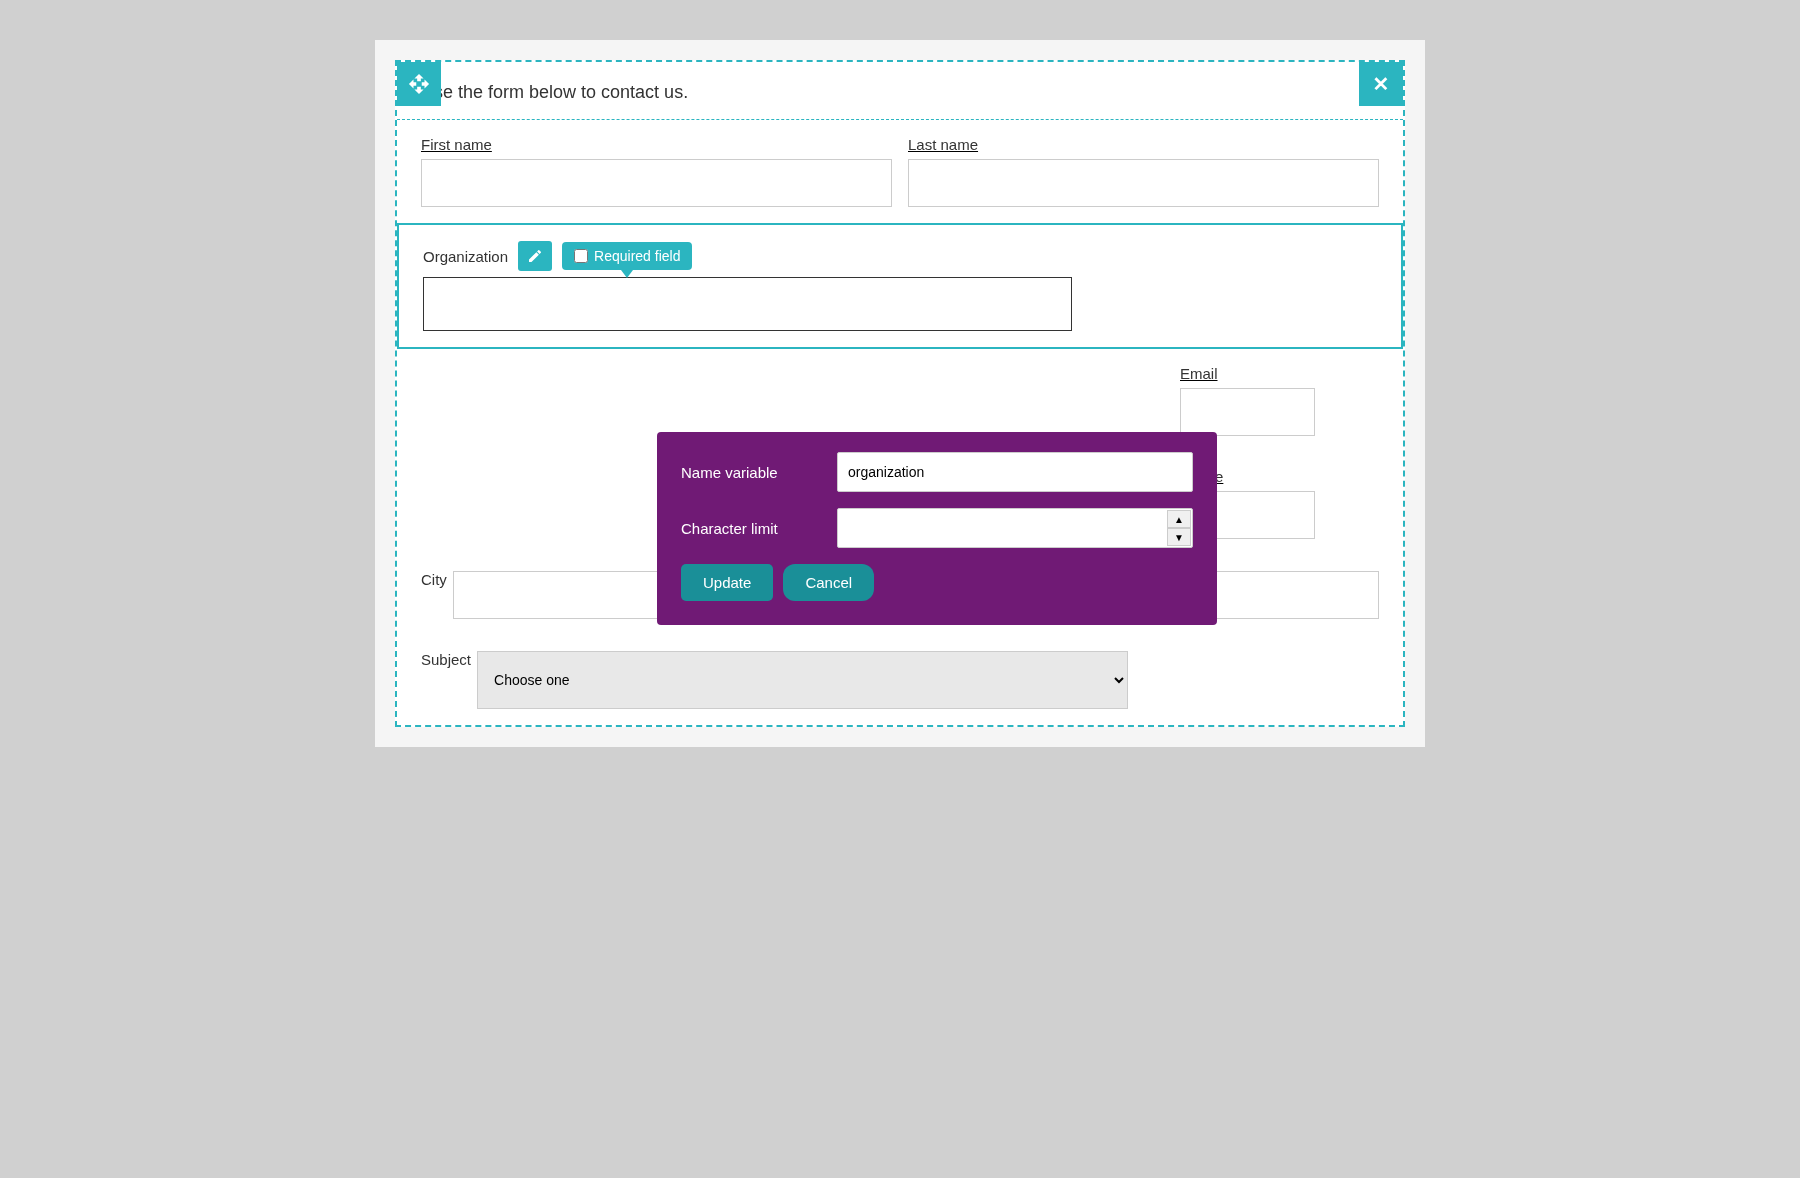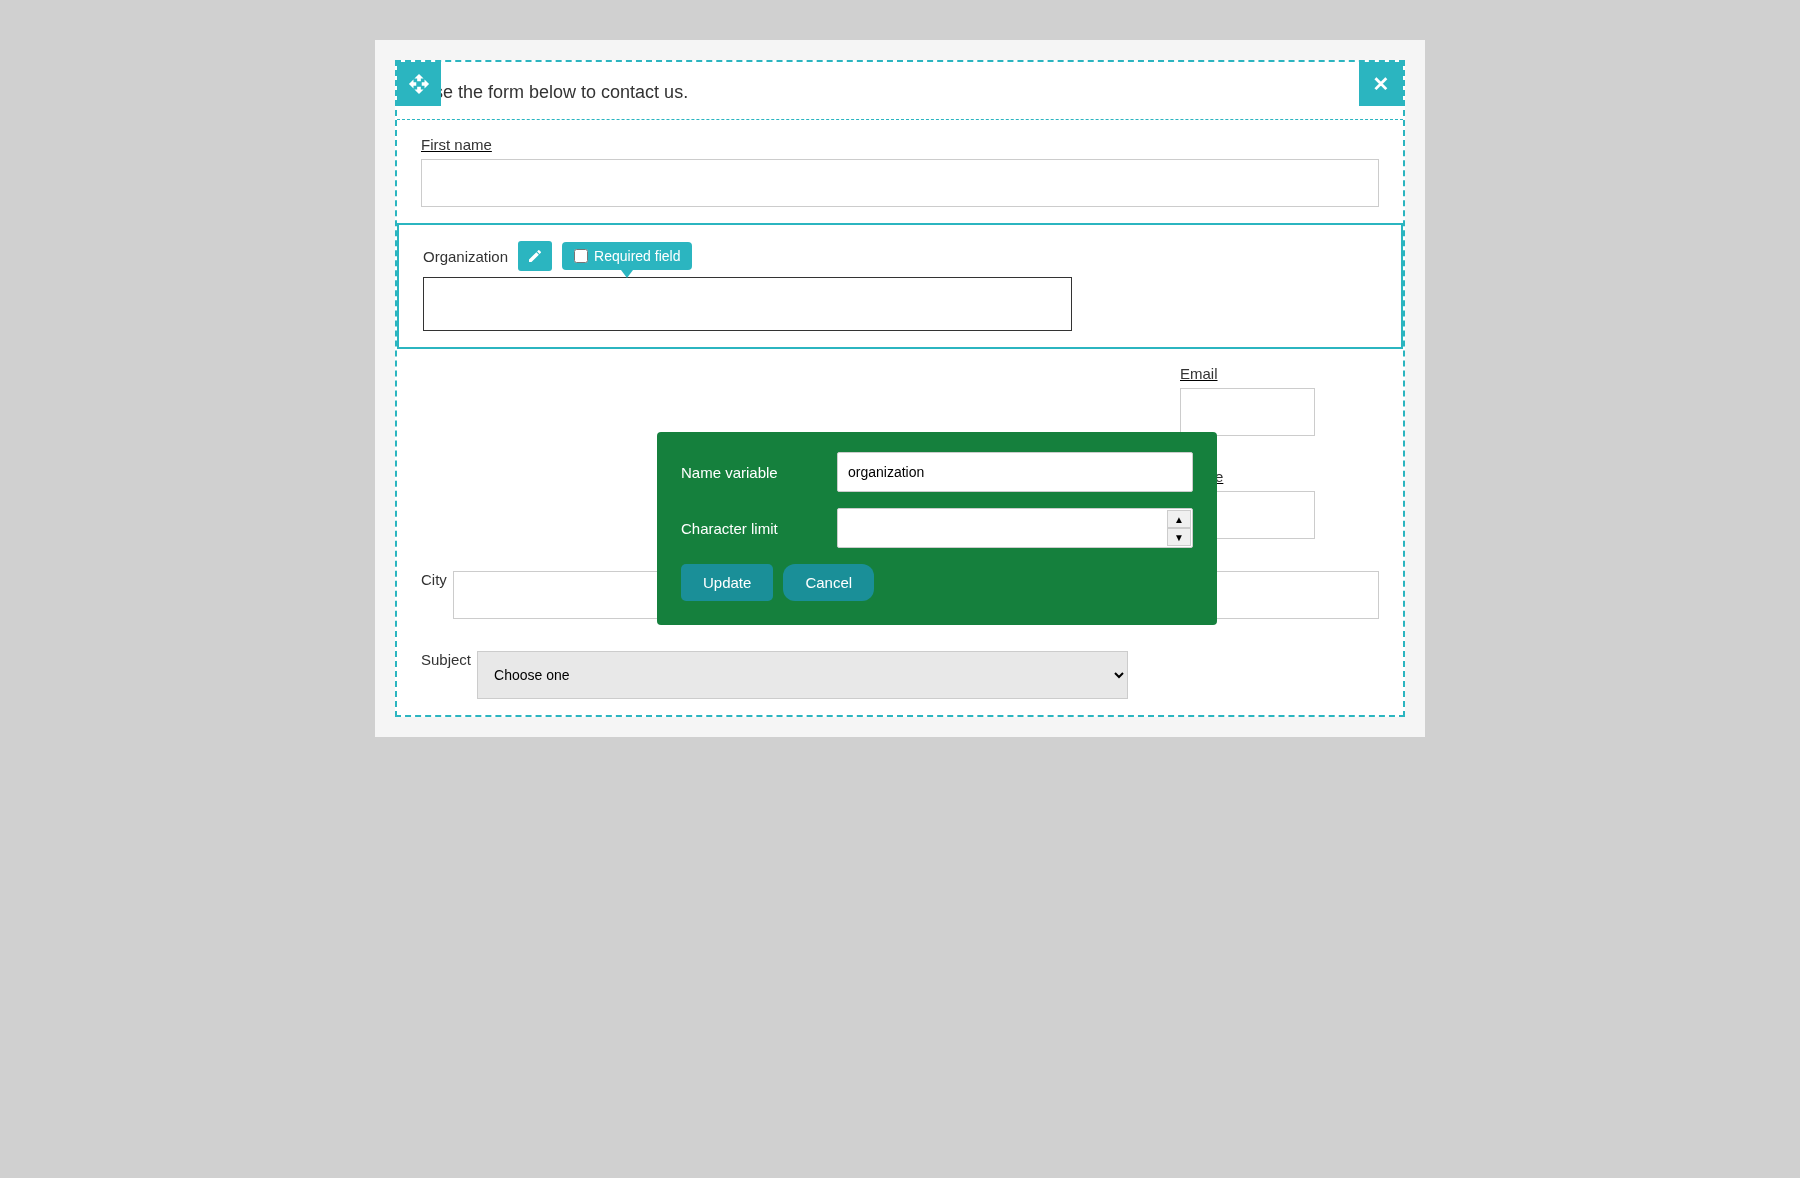--- a/index.html
+++ b/index.html
@@ -189,21 +189,21 @@
       font-size: 14px;
       background: #fff;
     }
 
     
     .popup-panel {
       position: absolute;
       left: 260px;
       top: 370px;
       width: 560px;
-      background: #15803d;
+      background: #701a75;
       border-radius: 4px;
       padding: 20px 24px 24px;
       z-index: 100;
     }
 
     .popup-row {
       display: flex;
       align-items: center;
       margin-bottom: 16px;
       gap: 16px;
@@ -277,21 +277,21 @@
 
     .subject-row {
       padding: 16px 24px;
       display: flex;
       flex-direction: row;
       gap: 6px;
     }
 
     .subject-select {
       width: 68%;
-      height: 48px;
+      height: 58px;
       border: 1px solid #ccc;
       padding: 8px 12px;
       font-size: 14px;
       background: #e8e8e8;
       appearance: auto;
       cursor: pointer;
     }
 
     .number-input-wrapper {
       flex: 1;
@@ -344,20 +344,24 @@
       <span>✕</span>
     </div>
 
     <div class="form-header">
       <span class="form-header-text">Use the form below to contact us.</span>
     </div>
 
     <div class="field-row">
       <div class="field-group">
         <label class="field-label">First name</label>
+        <input class="field-input" type="text" style="">
+      </div>
+      <div class="field-group">
+        <label class="field-label">Last name</label>
         <input class="field-input" type="text" style="">
       </div>
     </div>
 
     <div class="org-row">
       <div class="org-label-row">
         <span class="org-label">Organization</span>
         <button class="edit-icon-btn">
           <svg viewBox="0 0 24 24">
             <path d="M3 17.25V21h3.75L17.81 9.94l-3.75-3.75L3 17.25zM20.71 7.04a1 1 0 0 0 0-1.41l-2.34-2.34a1 1 0 0 0-1.41 0l-1.83 1.83 3.75 3.75 1.83-1.83z"></path>

